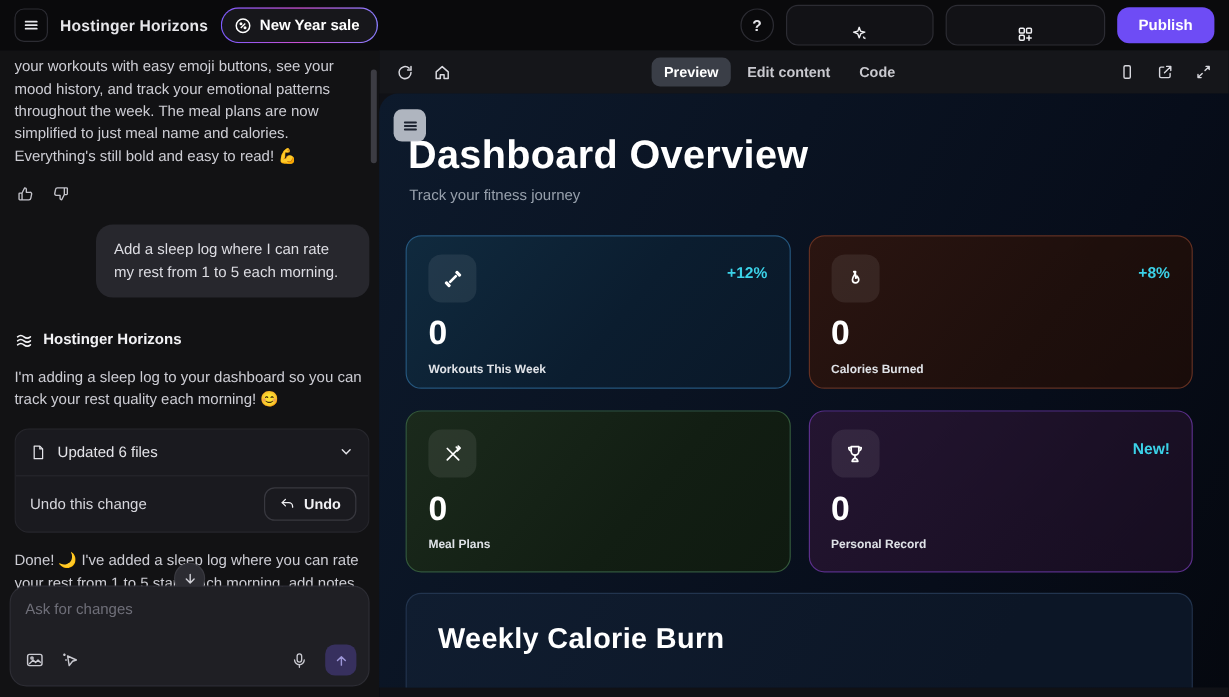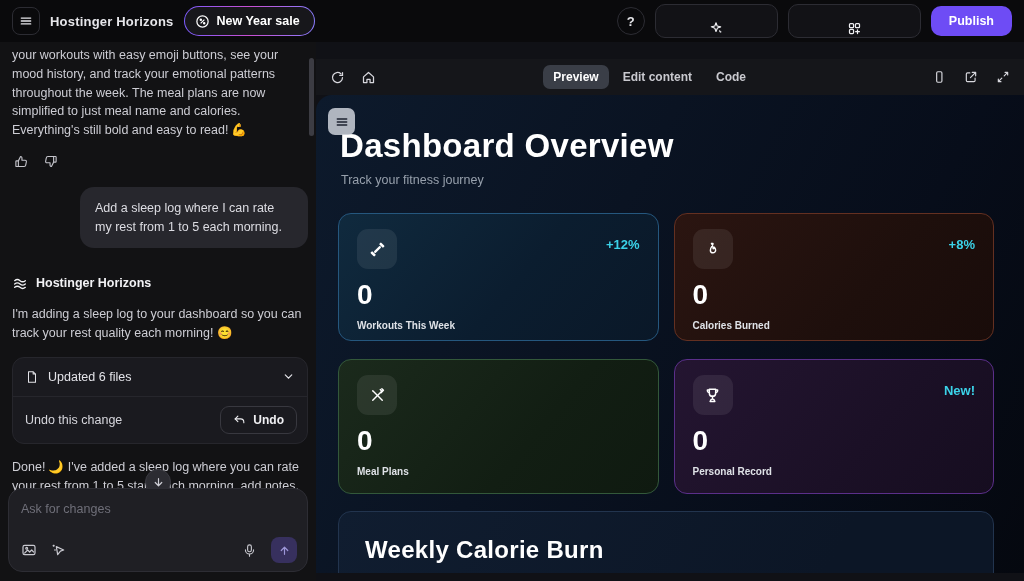--- a/index.html
+++ b/index.html
@@ -66,21 +66,21 @@
     display:flex; align-items:center; }
   .send-btn { width:26px; height:26px; border-radius:8px; background:#37305e !important;
     display:flex; align-items:center; justify-content:center; color:#9d96d8 !important; }
   .scrollbar-thumb { position:absolute; right:2px; top:16px; width:5px; height:78px;
     border-radius:3px; background:#3c3c43; }
 
   
   .preview-panel { flex:1; display:flex; flex-direction:column; background:#101116;
     padding-bottom:8px; min-width:0; }
   .preview-toolbar { height:36px; flex:0 0 36px; display:flex; align-items:center;
-    padding:0 14px; gap:8px; background:#15161a; color:#d8d8de;margin-top:17px; }
+    padding:0 14px; gap:8px; background:#15161a; color:#d8d8de; }
   .pt-left { display:flex; align-items:center; gap:16px; }
   .pt-tabs { margin-left:auto; display:flex; align-items:center; gap:4px; }
   .pt-tab { background:transparent; border:none; color:#c9c9cf; font-size:12px;
     font-weight:bold; padding:5px 10px; border-radius:7px; cursor:pointer; }
   .pt-tab.active { background:#3a3e47; color:#fff; }
   .pt-right { margin-left:168px; display:flex; align-items:center; gap:18px; }
   .tool-icon { background:none; border:none; color:#d8d8de; cursor:pointer; padding:0;
     display:flex; align-items:center; }
 
   .preview-content { flex:1; position:relative; overflow:hidden;

